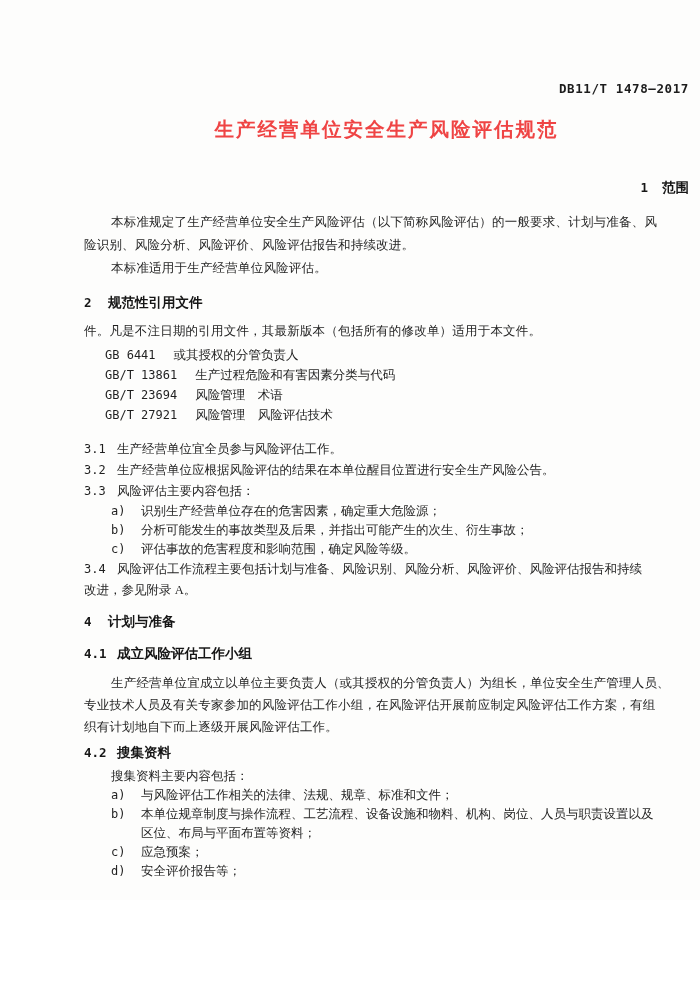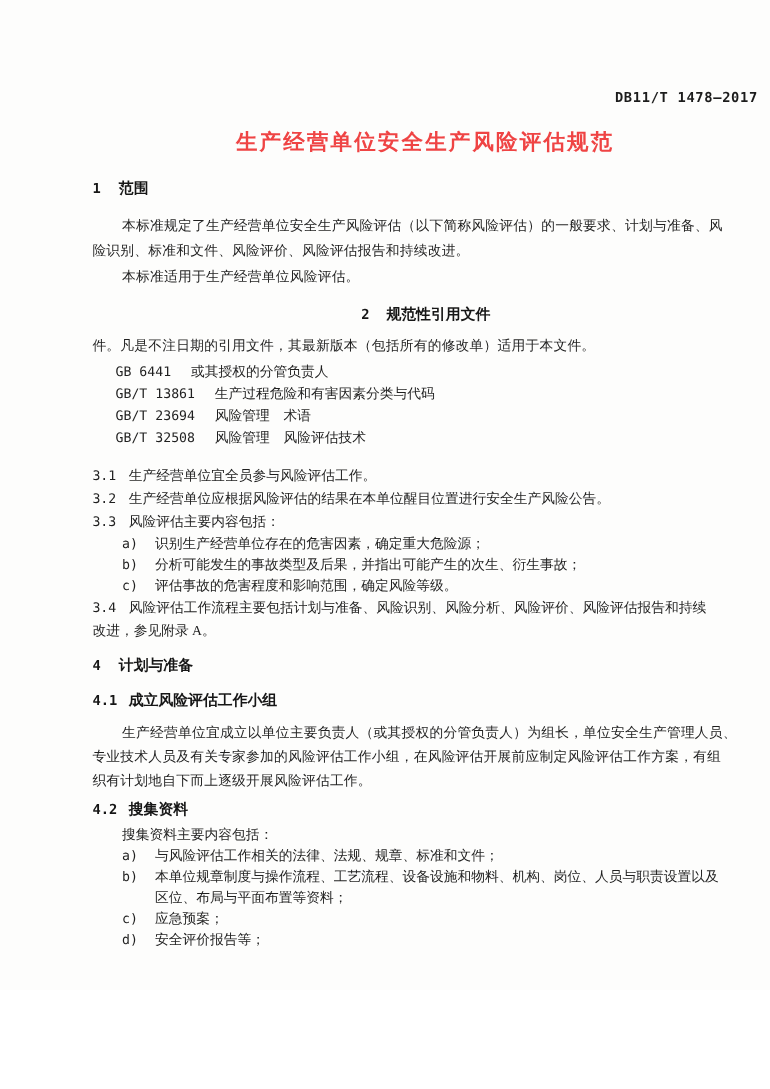--- a/index.html
+++ b/index.html
@@ -39,22 +39,22 @@
   
   .sec-h{
     font-family:"Liberation Sans","DejaVu Sans",sans-serif;
     font-weight:bold;
     font-size:13.5px;line-height:18px;
     color:#161616;
     white-space:nowrap;
   }
   .sec-h .sec-num{display:inline-block;min-width:10px;margin-right:14px;font-family:"DejaVu Sans Mono","Liberation Mono",monospace;font-size:12.5px;}
   .sec-h .sub-num{display:inline-block;width:33px;font-family:"DejaVu Sans Mono","Liberation Mono",monospace;font-size:12.5px;}
-  .h-s1{margin-top:20px;}
-  .h-s2{margin-top:14px;text-align:center;}
+  .h-s1{margin-top:37px;text-align:right;}
+  .h-s2{margin-top:14px;}
   .h-s3{margin-top:4px;}
   .h-s4{margin-top:12px;}
   .h-s41{margin-top:14px;}
   .h-s42{margin-top:6px;}
 
   
   .tline{font-size:12.5px;line-height:23px;white-space:nowrap;color:#1f1f1f;letter-spacing:0.2px;}
   .ind{padding-left:27px;}           
   .p1{margin-top:14px;}
   .p2{margin-top:8px;}
@@ -93,42 +93,42 @@
 
     <div class="header-code">DB11/T 1478—2017</div>
 
     <div class="doc-title">生产经营单位安全生产风险评估规范</div>
 
     <div class="sec-h h-s1">
       <span class="sec-num">1</span><span>范围</span>
     </div>
     <div class="p1">
       <div class="tline ind">本标准规定了生产经营单位安全生产风险评估（以下简称风险评估）的一般要求、计划与准备、风</div>
-      <div class="tline">险识别、标准和文件、风险评价、风险评估报告和持续改进。</div>
+      <div class="tline">险识别、风险分析、风险评价、风险评估报告和持续改进。</div>
       <div class="tline ind">本标准适用于生产经营单位风险评估。</div>
     </div>
 
     <div class="sec-h h-s2">
       <span class="sec-num">2</span><span>规范性引用文件</span>
     </div>
     <div class="p2">
       <div class="tline">件。凡是不注日期的引用文件，其最新版本（包括所有的修改单）适用于本文件。</div>
     </div>
     <div class="refs">
       <div class="ref-line">
         <span class="ref-code">GB 6441</span><span>或其授权的分管负责人</span>
       </div>
       <div class="ref-line">
         <span class="ref-code">GB/T 13861</span><span>生产过程危险和有害因素分类与代码</span>
       </div>
       <div class="ref-line">
         <span class="ref-code">GB/T 23694</span><span>风险管理　术语</span>
       </div>
       <div class="ref-line">
-        <span class="ref-code">GB/T 32508</span><span>风险管理　风险评估技术</span>
+        <span class="ref-code">GB/T 27921</span><span>风险管理　风险评估技术</span>
       </div>
     </div>
 
     <div class="clauses">
       <div class="clause">
         <span class="cnum">3.1</span><span>生产经营单位宜全员参与风险评估工作。</span>
       </div>
       <div class="clause">
         <span class="cnum">3.2</span><span>生产经营单位应根据风险评估的结果在本单位醒目位置进行安全生产风险公告。</span>
       </div>

